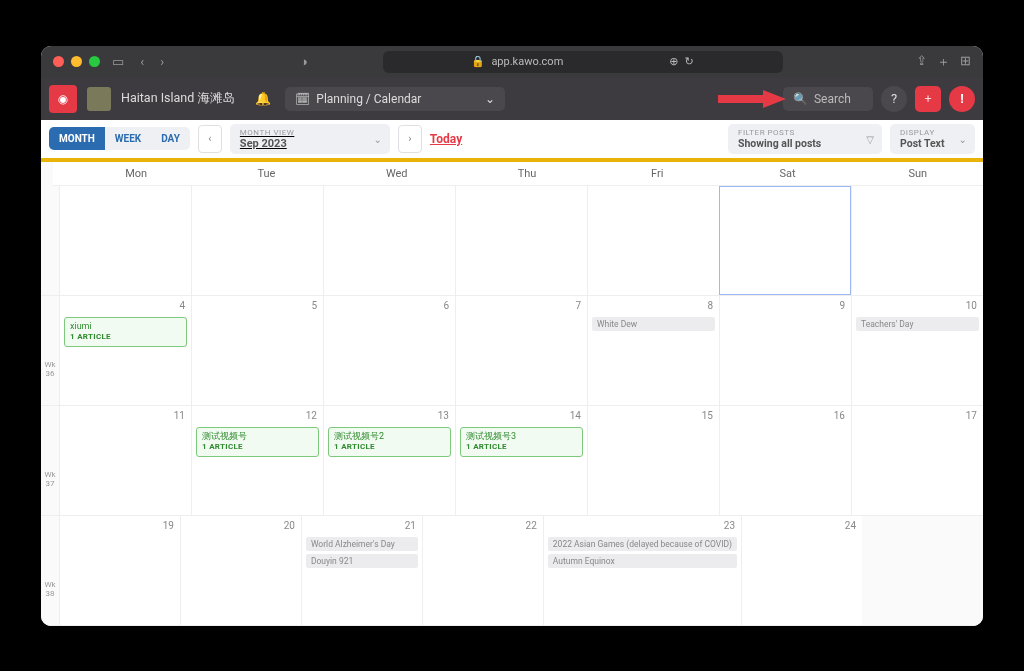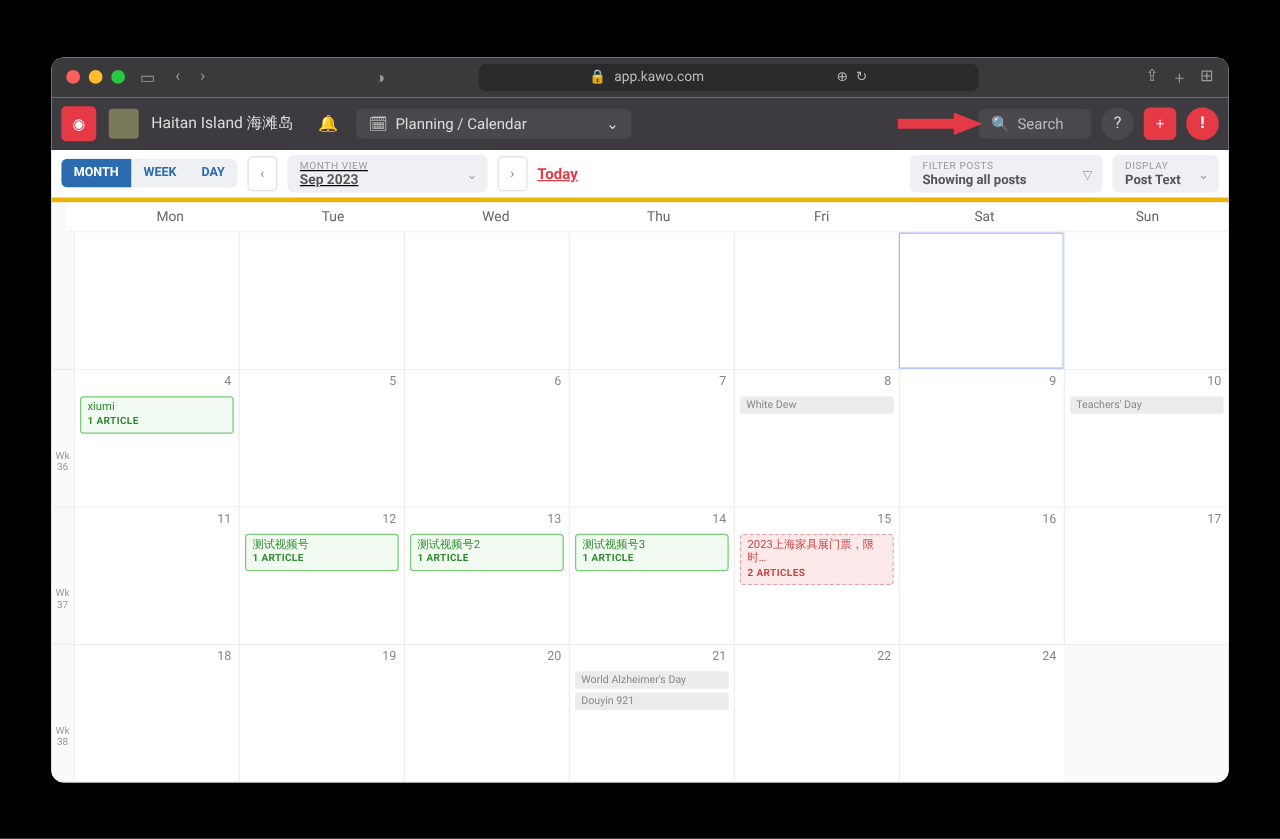--- a/index.html
+++ b/index.html
@@ -228,51 +228,49 @@
           </div>
           <div class="cell">
             <span class="num">14</span>
             <div class="event ev-green">
               <div>测试视频号3</div>
               <div class="sub">1 ARTICLE</div>
             </div>
           </div>
           <div class="cell">
             <span class="num">15</span>
-            <div class="event ev-red">
-              <div>2023上海家具展门票，限时…</div>
-              <div class="sub">2 ARTICLES</div>
-            </div>
           </div>
           <div class="cell">
             <span class="num">16</span>
           </div>
           <div class="cell">
             <span class="num">17</span>
           </div>
         </div>
         <div class="weekrow">
           <div class="wklabel">Wk<br>38</div>
-          <div class="cell">
-            <span class="num">18</span>
-          </div>
           <div class="cell">
             <span class="num">19</span>
           </div>
           <div class="cell">
             <span class="num">20</span>
           </div>
           <div class="cell">
             <span class="num">21</span>
             <div class="ev-gray">World Alzheimer's Day</div>
             <div class="ev-gray">Douyin 921</div>
           </div>
           <div class="cell">
             <span class="num">22</span>
           </div>
           <div class="cell">
+            <span class="num">23</span>
+            <div class="ev-gray">2022 Asian Games (delayed because of COVID)</div>
+            <div class="ev-gray">Autumn Equinox</div>
+          </div>
+          <div class="cell">
             <span class="num">24</span>
           </div>
         </div>
       </div>
   </div>
 
 </div>
 
 </body></html>

